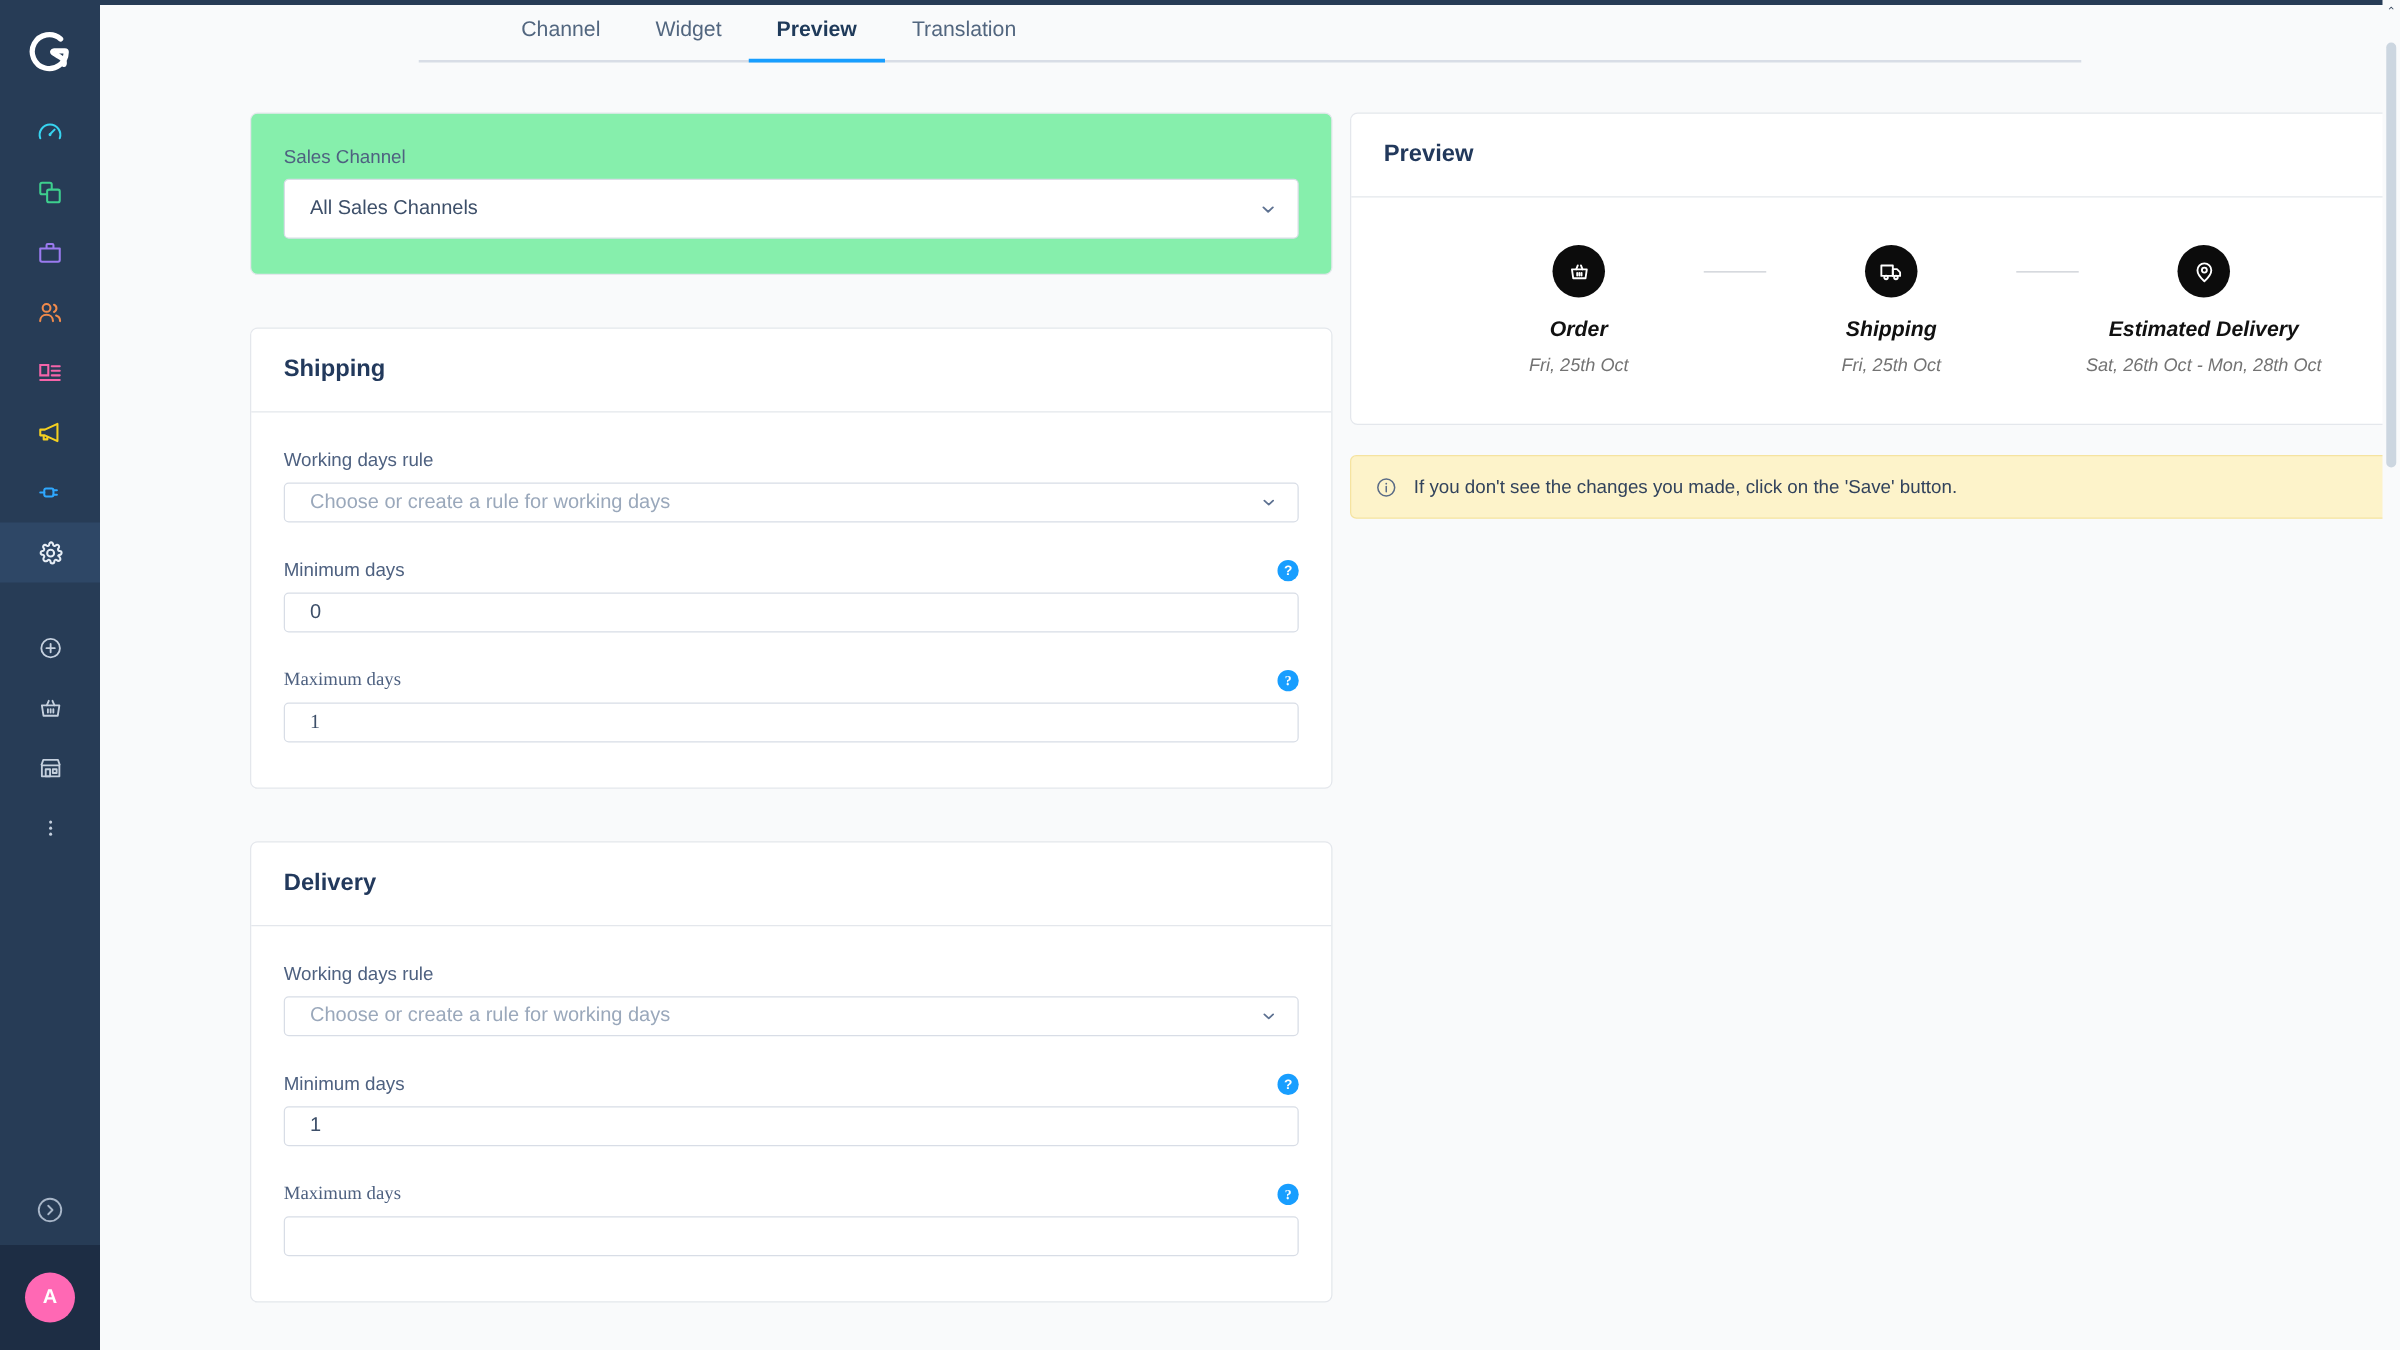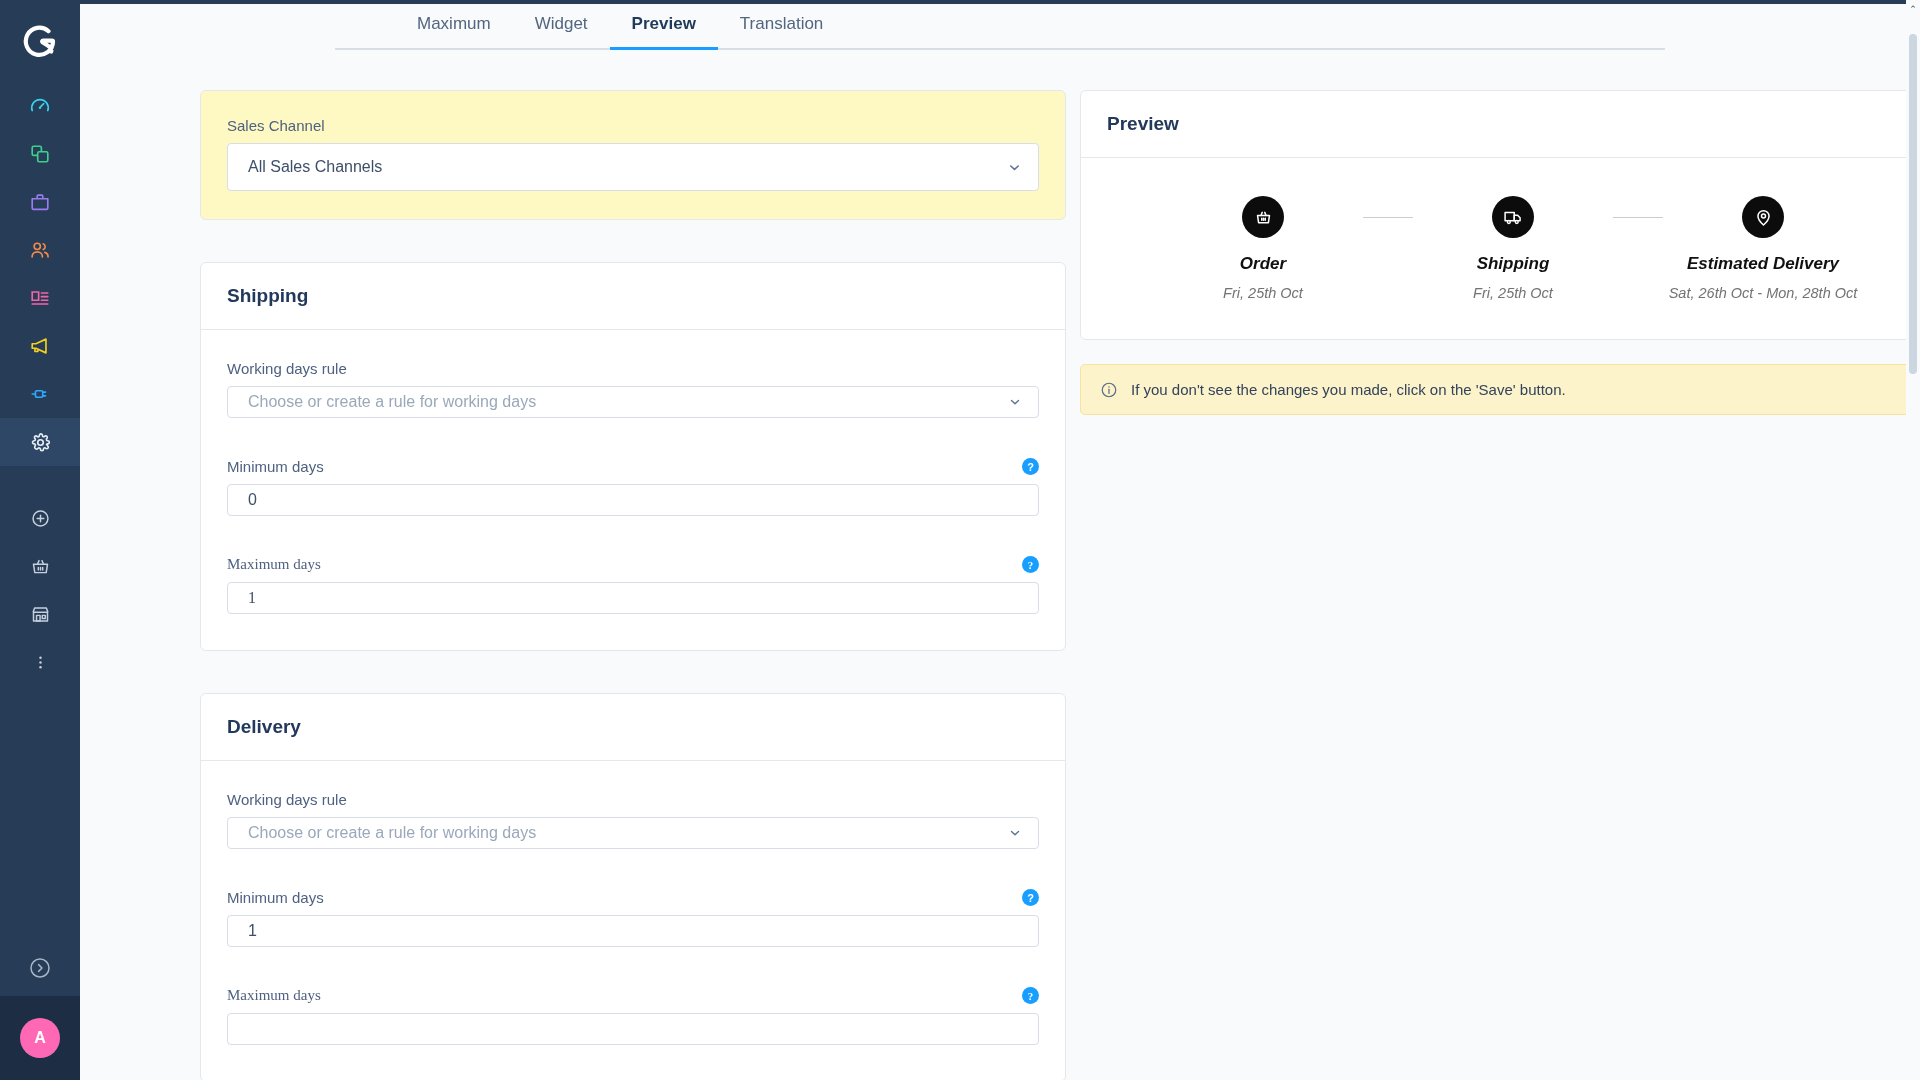--- a/index.html
+++ b/index.html
@@ -100,36 +100,36 @@
   .col-right { width: 866px; flex: 0 0 866px; }
 
   
   .card {
     background: #ffffff;
     border: 1px solid #e4e7ec;
     border-radius: 6px;
     margin-bottom: 42px;
   }
   .card-grey {
-    background: #fef9c3;
+    background: #86efac;
     border: 1px solid #e4e7ec;
     border-radius: 6px;
     padding: 26px 26px 28px 26px;
     margin-bottom: 42px;
   }
   .card-header {
     padding: 22px 26px;
     border-bottom: 1px solid #e4e7ec;
     font-size: 19px;
     color: #22395c;
     font-weight: bold;
   }
   .card-body { padding: 30px 26px 36px 26px; }
 
-  .field { margin-bottom: 40px; }
+  .field { margin-bottom: 30px; }
   .field:last-child { margin-bottom: 0; font-family: Liberation Serif, serif; }
   .field-label-row {
     display: flex; align-items: center; justify-content: space-between;
     margin-bottom: 9px;
   }
   .field-label {
     font-size: 15px; color: #4e6180;
   }
   .help-badge {
     width: 17px; height: 17px; border-radius: 50%;
@@ -332,21 +332,21 @@
   <div class="avatar-zone">
     <div class="avatar">A</div>
   </div>
 </aside>
 
 <main class="main">
   <div class="topbar-line"></div>
 
   <nav class="tabs">
     <div class="tabs-inner">
-      <div class="tab">Maximum</div>
+      <div class="tab">Channel</div>
       <div class="tab">Widget</div>
       <div class="tab active">Preview</div>
       <div class="tab">Translation</div>
     </div>
   </nav>
 
   <div class="content">
 
     <div class="col-left">
 

